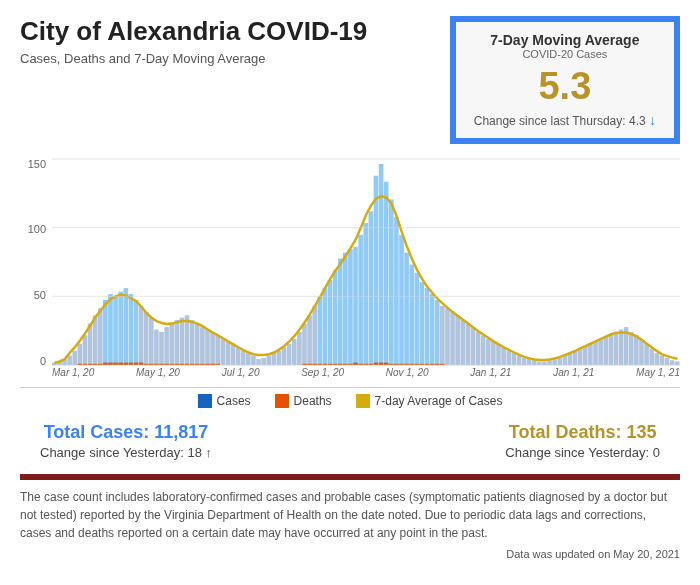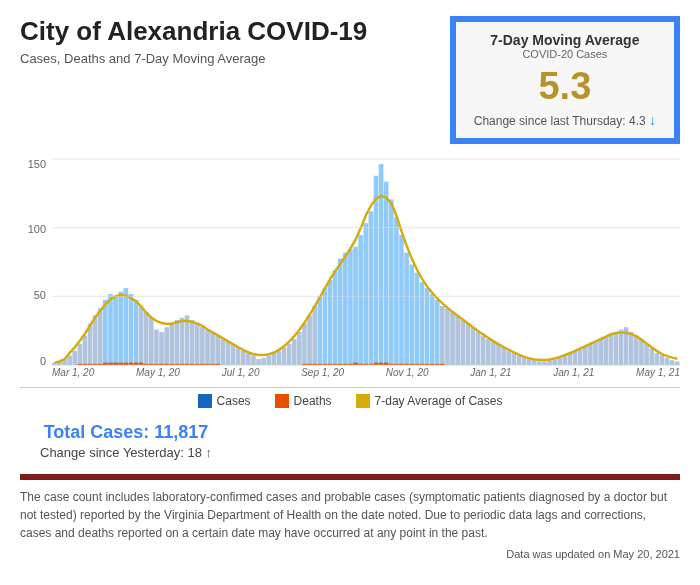--- a/index.html
+++ b/index.html
@@ -405,20 +405,24 @@
     <span class="legend-swatch swatch-avg"></span>
     <span>7-day Average of Cases</span>
   </div>
 </div>
 
 <div class="totals-row">
   <div class="totals-block">
     <div class="total-label">Total Cases: 11,817</div>
     <div class="total-change">Change since Yesterday: 18 ↑</div>
   </div>
+  <div class="totals-block deaths-block">
+    <div class="total-label">Total Deaths: 135</div>
+    <div class="total-change">Change since Yesterday: 0</div>
+  </div>
 </div>
 
 <div class="footnote">
   <span>The case count includes laboratory-confirmed cases and probable cases (symptomatic patients diagnosed by a doctor but not tested) reported by the Virginia Department of Health on the date noted. Due to periodic data lags and corrections, cases and deaths reported on a certain date may have occurred at any point in the past.</span>
 </div>
 <div class="updated-line">
   <span>Data was updated on May 20, 2021</span>
 </div>
 
 </body></html>

